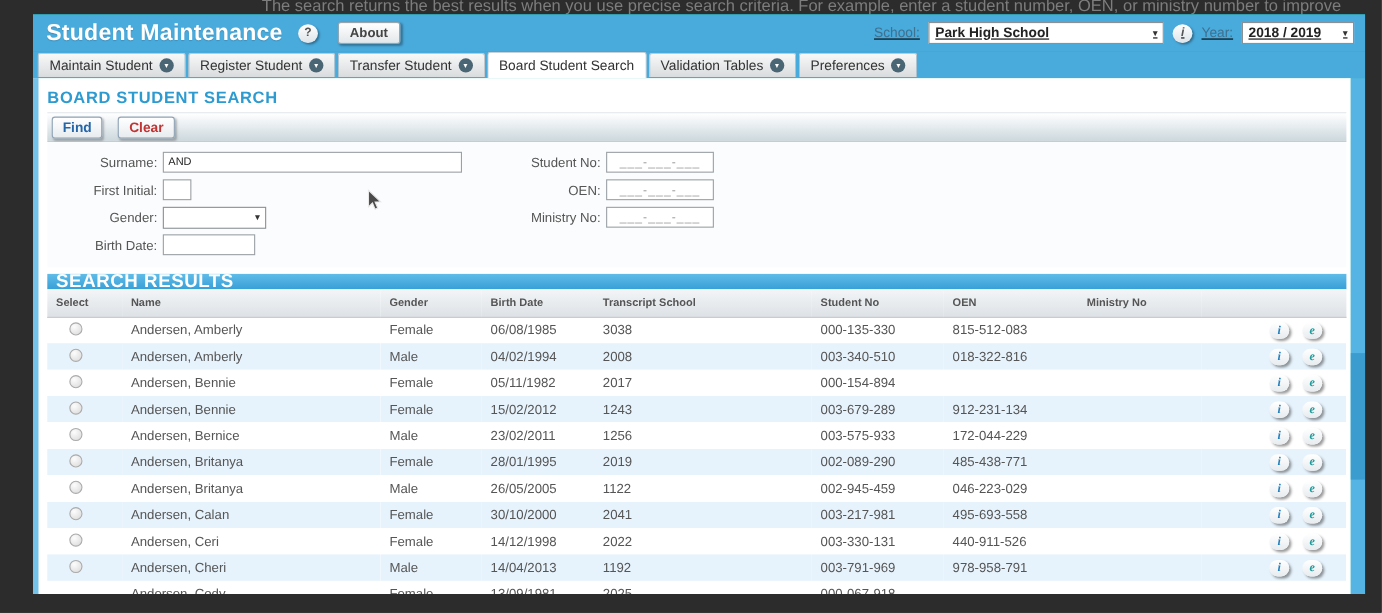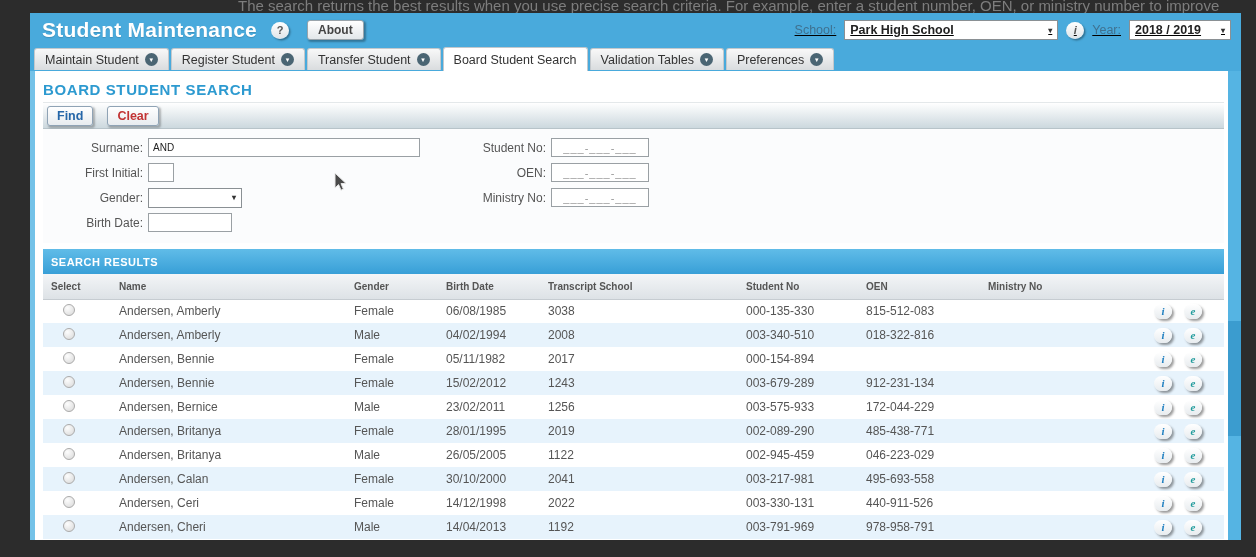--- a/index.html
+++ b/index.html
@@ -70,22 +70,22 @@
   .flabel-r { width:88px; }
   .finput { height:19px; border:1px solid #9aa0a4; font-size:10px; color:#222; padding:0 4px;
             background:#fff; }
   .in-surname { width:272px; }
   .in-initial { width:26px; }
   .in-birth { width:84px; }
   .mask-input { width:98px; color:#999; font-size:11px; letter-spacing:1px; text-align:center; }
   .fselect { width:94px; height:20px; font-size:12px; color:#444; }
 
   
-  .results-bar { margin-top:6px; height:25px; background:linear-gradient(#60bce8,#389fd7);
-                 display:flex; align-items:center; color:#fff; font-size:11px; font-weight:bold;
+  .results-bar { margin-top:6px; height:14px; background:linear-gradient(#60bce8,#389fd7);
+                 display:flex; align-items:center; color:#fff; font-size:17px; font-weight:bold;
                  letter-spacing:.5px; padding:0 8px;text-align:center; }
   table { width:100%; border-collapse:collapse; table-layout:fixed; }
   thead th { height:25px; background:linear-gradient(#f3f5f7,#dde2e6); border-bottom:1px solid #c6ccd1;
              font-size:10px; font-weight:bold; color:#555; text-align:left; padding:0 0 0 8px; }
   tbody td { height:24px; font-size:12px; color:#555; padding:0 0 0 8px; white-space:nowrap;
              overflow:hidden; }
   tbody tr.alt { background:#e7f3fc; }
   .radio { display:inline-block; width:12px; height:12px; border-radius:50%;
            background:radial-gradient(circle at 35% 30%, #fdfdfd, #d8d8d8);
            border:1px solid #ababab; margin-left:12px; cursor:pointer; }

